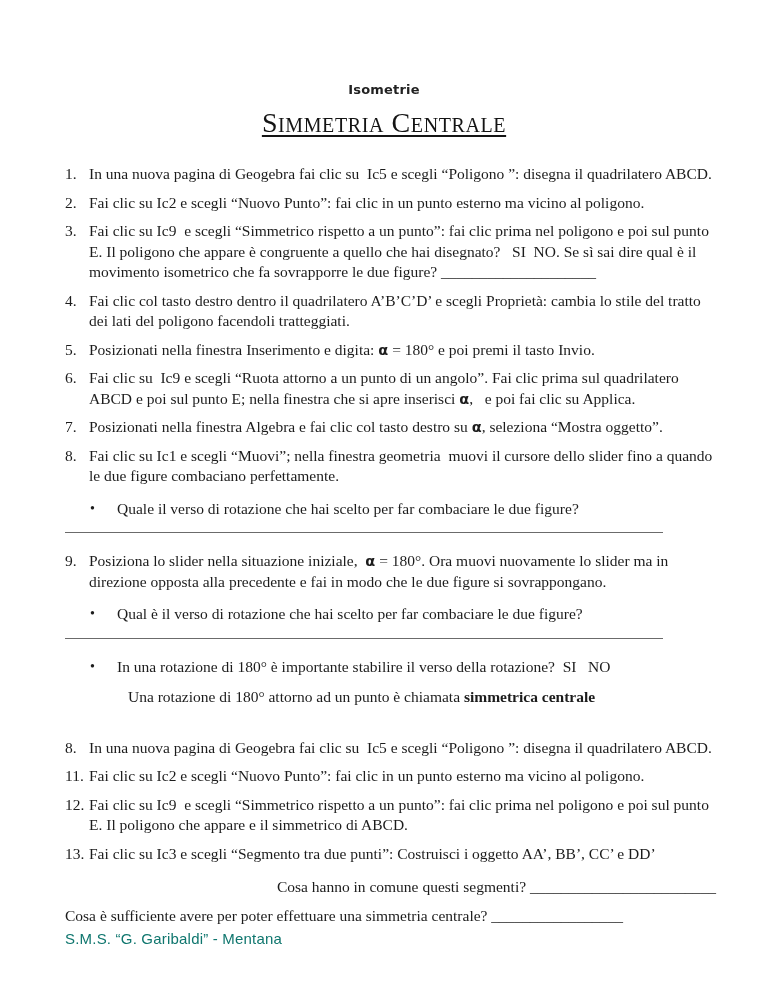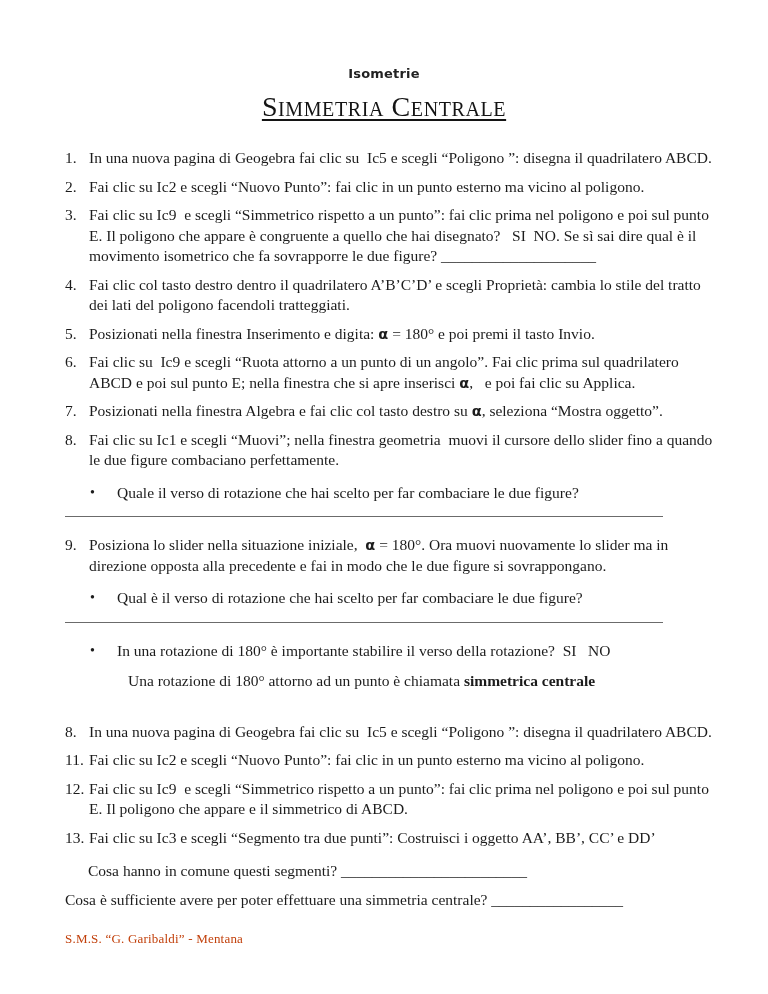--- a/index.html
+++ b/index.html
@@ -1,38 +1,38 @@
 <!DOCTYPE html>
 <html><head>
 <meta charset="utf-8">
 <style>
   html,body{margin:0;padding:0;background:#ffffff;}
   .page{position:relative;width:768px;height:994px;background:#fff;overflow:hidden;
         font-family:"Liberation Serif",serif;font-size:15.5px;line-height:20.5px;color:#1c1c1c;}
-  .doc-header{padding-top:64px;text-align:center;font-family:"DejaVu Sans",sans-serif;
+  .doc-header{padding-top:80px;text-align:center;font-family:"DejaVu Sans",sans-serif;
               font-size:13px;font-weight:bold;color:#222;letter-spacing:.2px;}
   .doc-title{margin:12px 0 0;text-align:center;font-size:28px;font-weight:normal;
              font-variant:small-caps;letter-spacing:.6px;color:#141414;
              text-decoration:underline;text-underline-offset:3px;}
   .doc-body{margin:31px 52px 0 65px;}
   .block-item{display:flex;margin-bottom:8px;}
   .num{flex:none;width:24px;}
   .body{flex:1;}
   .block-bullet{display:flex;padding-left:25px;margin:12px 0 10px;}
   .dot{flex:none;width:27px;font-size:14px;}
   .block-answer-line{height:3px;border-bottom:1.6px solid #6b6b6b;width:598px;margin:10px 0 18px;}
   .block-para{margin-top:8px;}
-  .block-para.indent-text{padding-left:23px;margin-top:13px;}
+  .block-para.indent-text{padding-left:23px;margin-top:13px;text-align:right;}
   .block-para.indent-deep{padding-left:63px;margin-top:3px;}
   .block-gap{height:30px;}
   .it{}
   .bd{font-weight:bold;}
   .sym{font-family:"DejaVu Sans",sans-serif;font-weight:bold;font-size:14.5px;}
-  .doc-footer{position:absolute;left:65px;top:929px;font-family:Liberation Serif, serif;
-              font-size:13px;color:#c2410c;letter-spacing:.2px;}
+  .doc-footer{position:absolute;left:65px;top:929px;font-family:Liberation Sans, sans-serif;
+              font-size:15px;color:#0f766e;letter-spacing:.2px;}
 </style>
 </head>
 <body>
 
 <div class="page">
   <div class="doc-header">Isometrie</div>
   <h1 class="doc-title">Simmetria Centrale</h1>
   <div class="doc-body" id="doc-body">
       <div class="block-item">
         <span class="num">1.</span>

